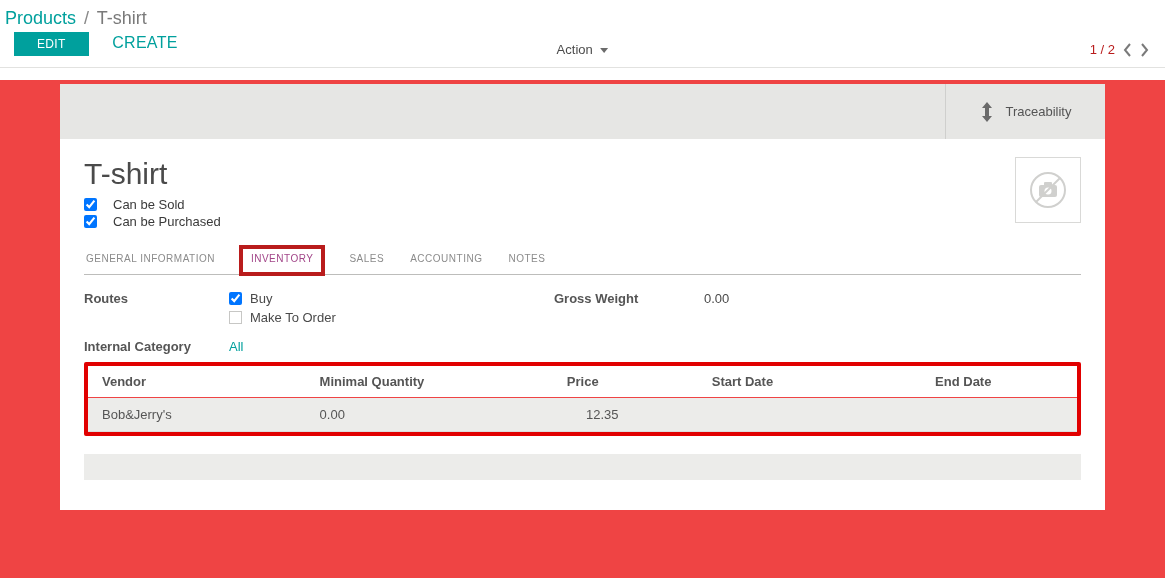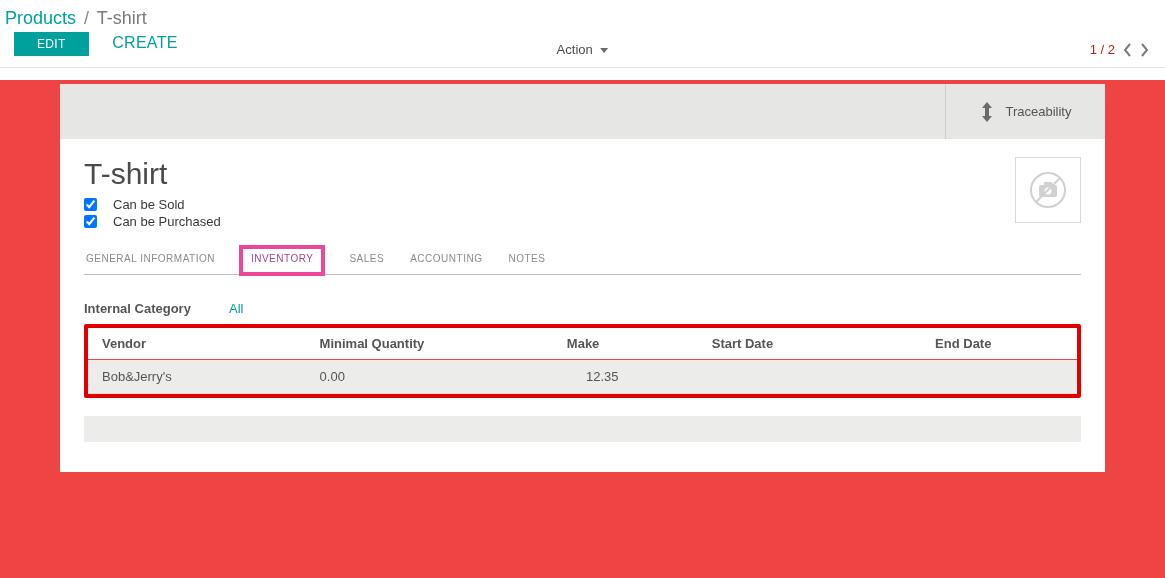--- a/index.html
+++ b/index.html
@@ -128,21 +128,21 @@
   }
   .tab {
     padding: 8px 2px 10px 2px;
     color: #8b8b8b;
     font-size: 10px;
     letter-spacing: .5px;
     cursor: pointer;
   }
   .tab.active { color: #a24689; }
   .tab-highlight {
-    border: 4px solid #ec4899;
+    border: 4px solid #b91c1c;
     padding: 4px 8px 6px 8px;
     margin-bottom: -2px;
   }
 
   .form-area { margin-top: 16px; display: flex; gap: 0; }
   .col-left { flex: 0 0 470px; }
   .col-right { flex: 1; }
   .field-row { display: flex; margin-bottom: 8px; }
   .field-label { width: 145px; font-weight: 700; color: #555; font-size: 13px; }
   .field-value { color: #4a4a4a; font-size: 13px; }
@@ -251,34 +251,53 @@
         <div class="tab-highlight">
           <div class="tab active" style="padding:0">INVENTORY</div>
         </div>
         <div class="tab">SALES</div>
         <div class="tab">ACCOUNTING</div>
         <div class="tab">NOTES</div>
       </div>
 
       <div class="form-area">
         <div class="col-left">
+          <div class="field-row">
+            <div class="field-label">Routes</div>
+            <div class="field-value">
+              <div class="ck">
+                <input type="checkbox" checked="" style="">
+                <span>Buy</span>
+              </div>
+              <div class="ck">
+                <span class="blank-cb"></span>
+                <span>Make To Order</span>
+              </div>
+            </div>
+          </div>
           <div class="field-row" style="margin-top:10px">
             <div class="field-label">Internal Category</div>
             <div class="field-value link-green">All</div>
+          </div>
+        </div>
+        <div class="col-right">
+          <div class="field-row">
+            <div class="field-label" style="width:150px">Gross Weight</div>
+            <div class="field-value">0.00</div>
           </div>
         </div>
       </div>
 
       <div class="vendor-wrapper">
         <table class="vendor-table">
           <thead>
             <tr>
               <th style="width:22%">Vendor</th>
               <th style="width:25%">Minimal Quantity</th>
-              <th class="th-price" style="width:10%">Make</th>
+              <th class="th-price" style="width:10%">Price</th>
               <th style="width:20%; padding-left:60px">Start Date</th>
               <th style="width:23%; text-align:center">End Date</th>
             </tr>
           </thead>
           <tbody>
             <tr>
               <td>Bob&amp;Jerry's</td>
               <td>0.00</td>
               <td class="td-price">12.35</td>
               <td style="padding-left:60px"></td>

